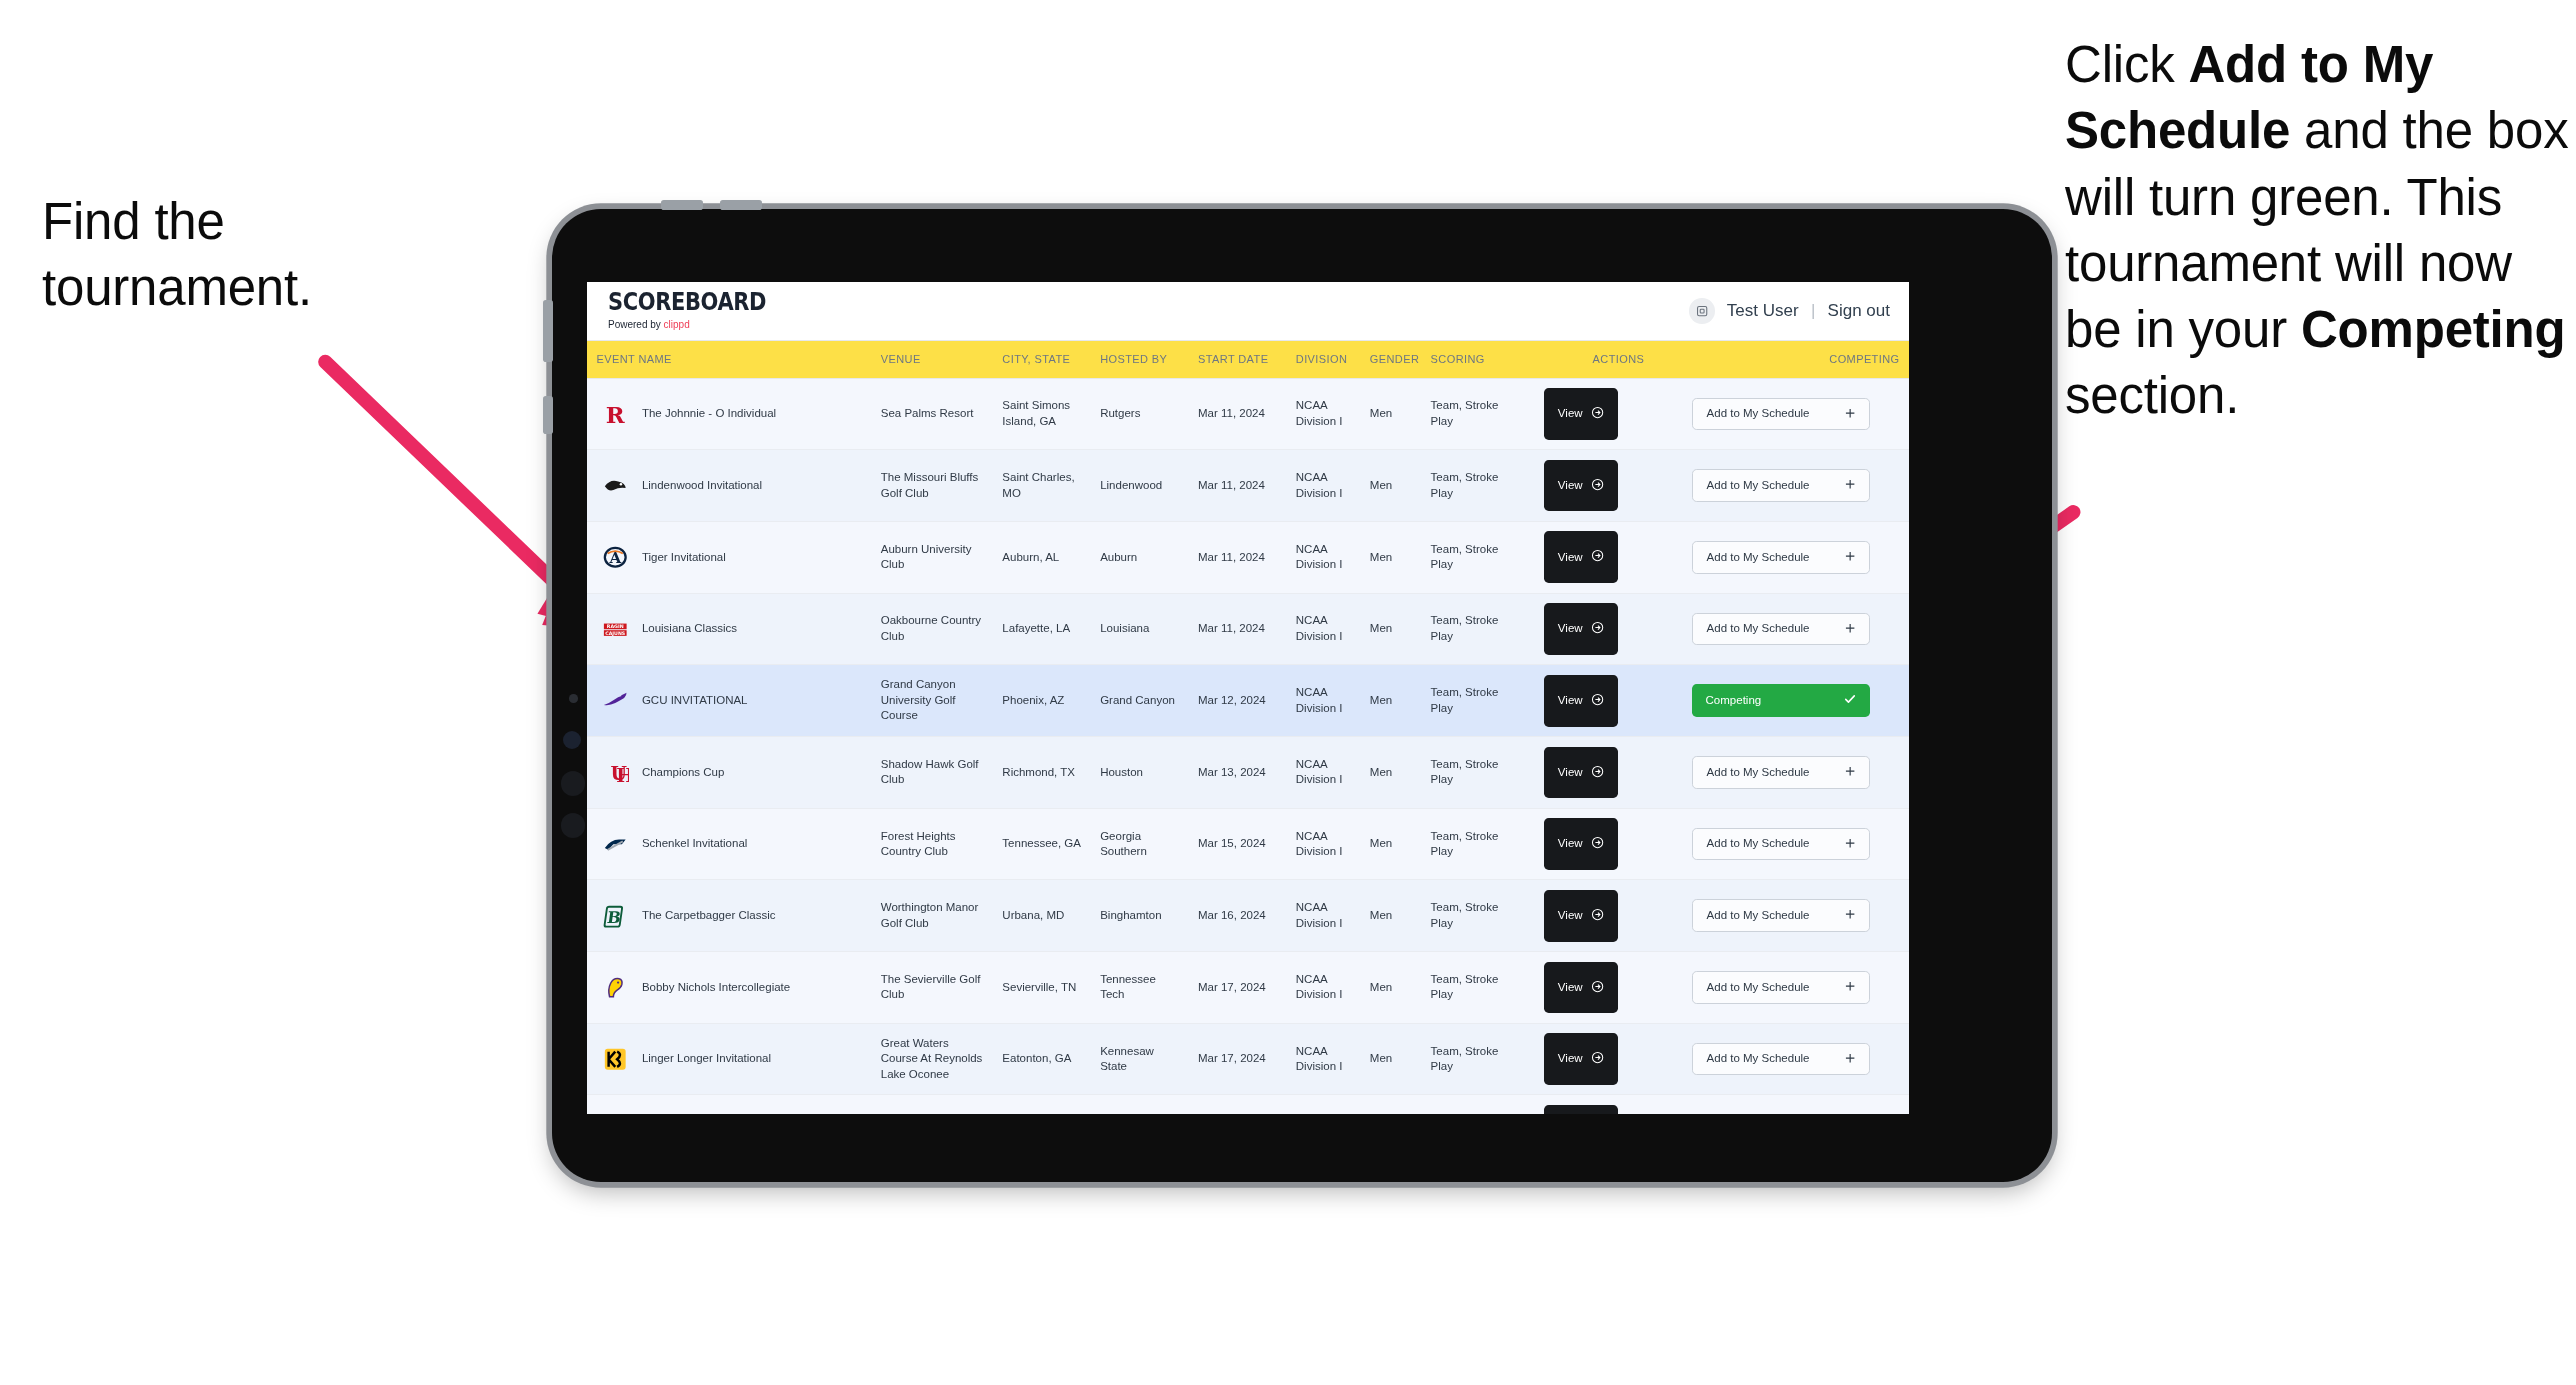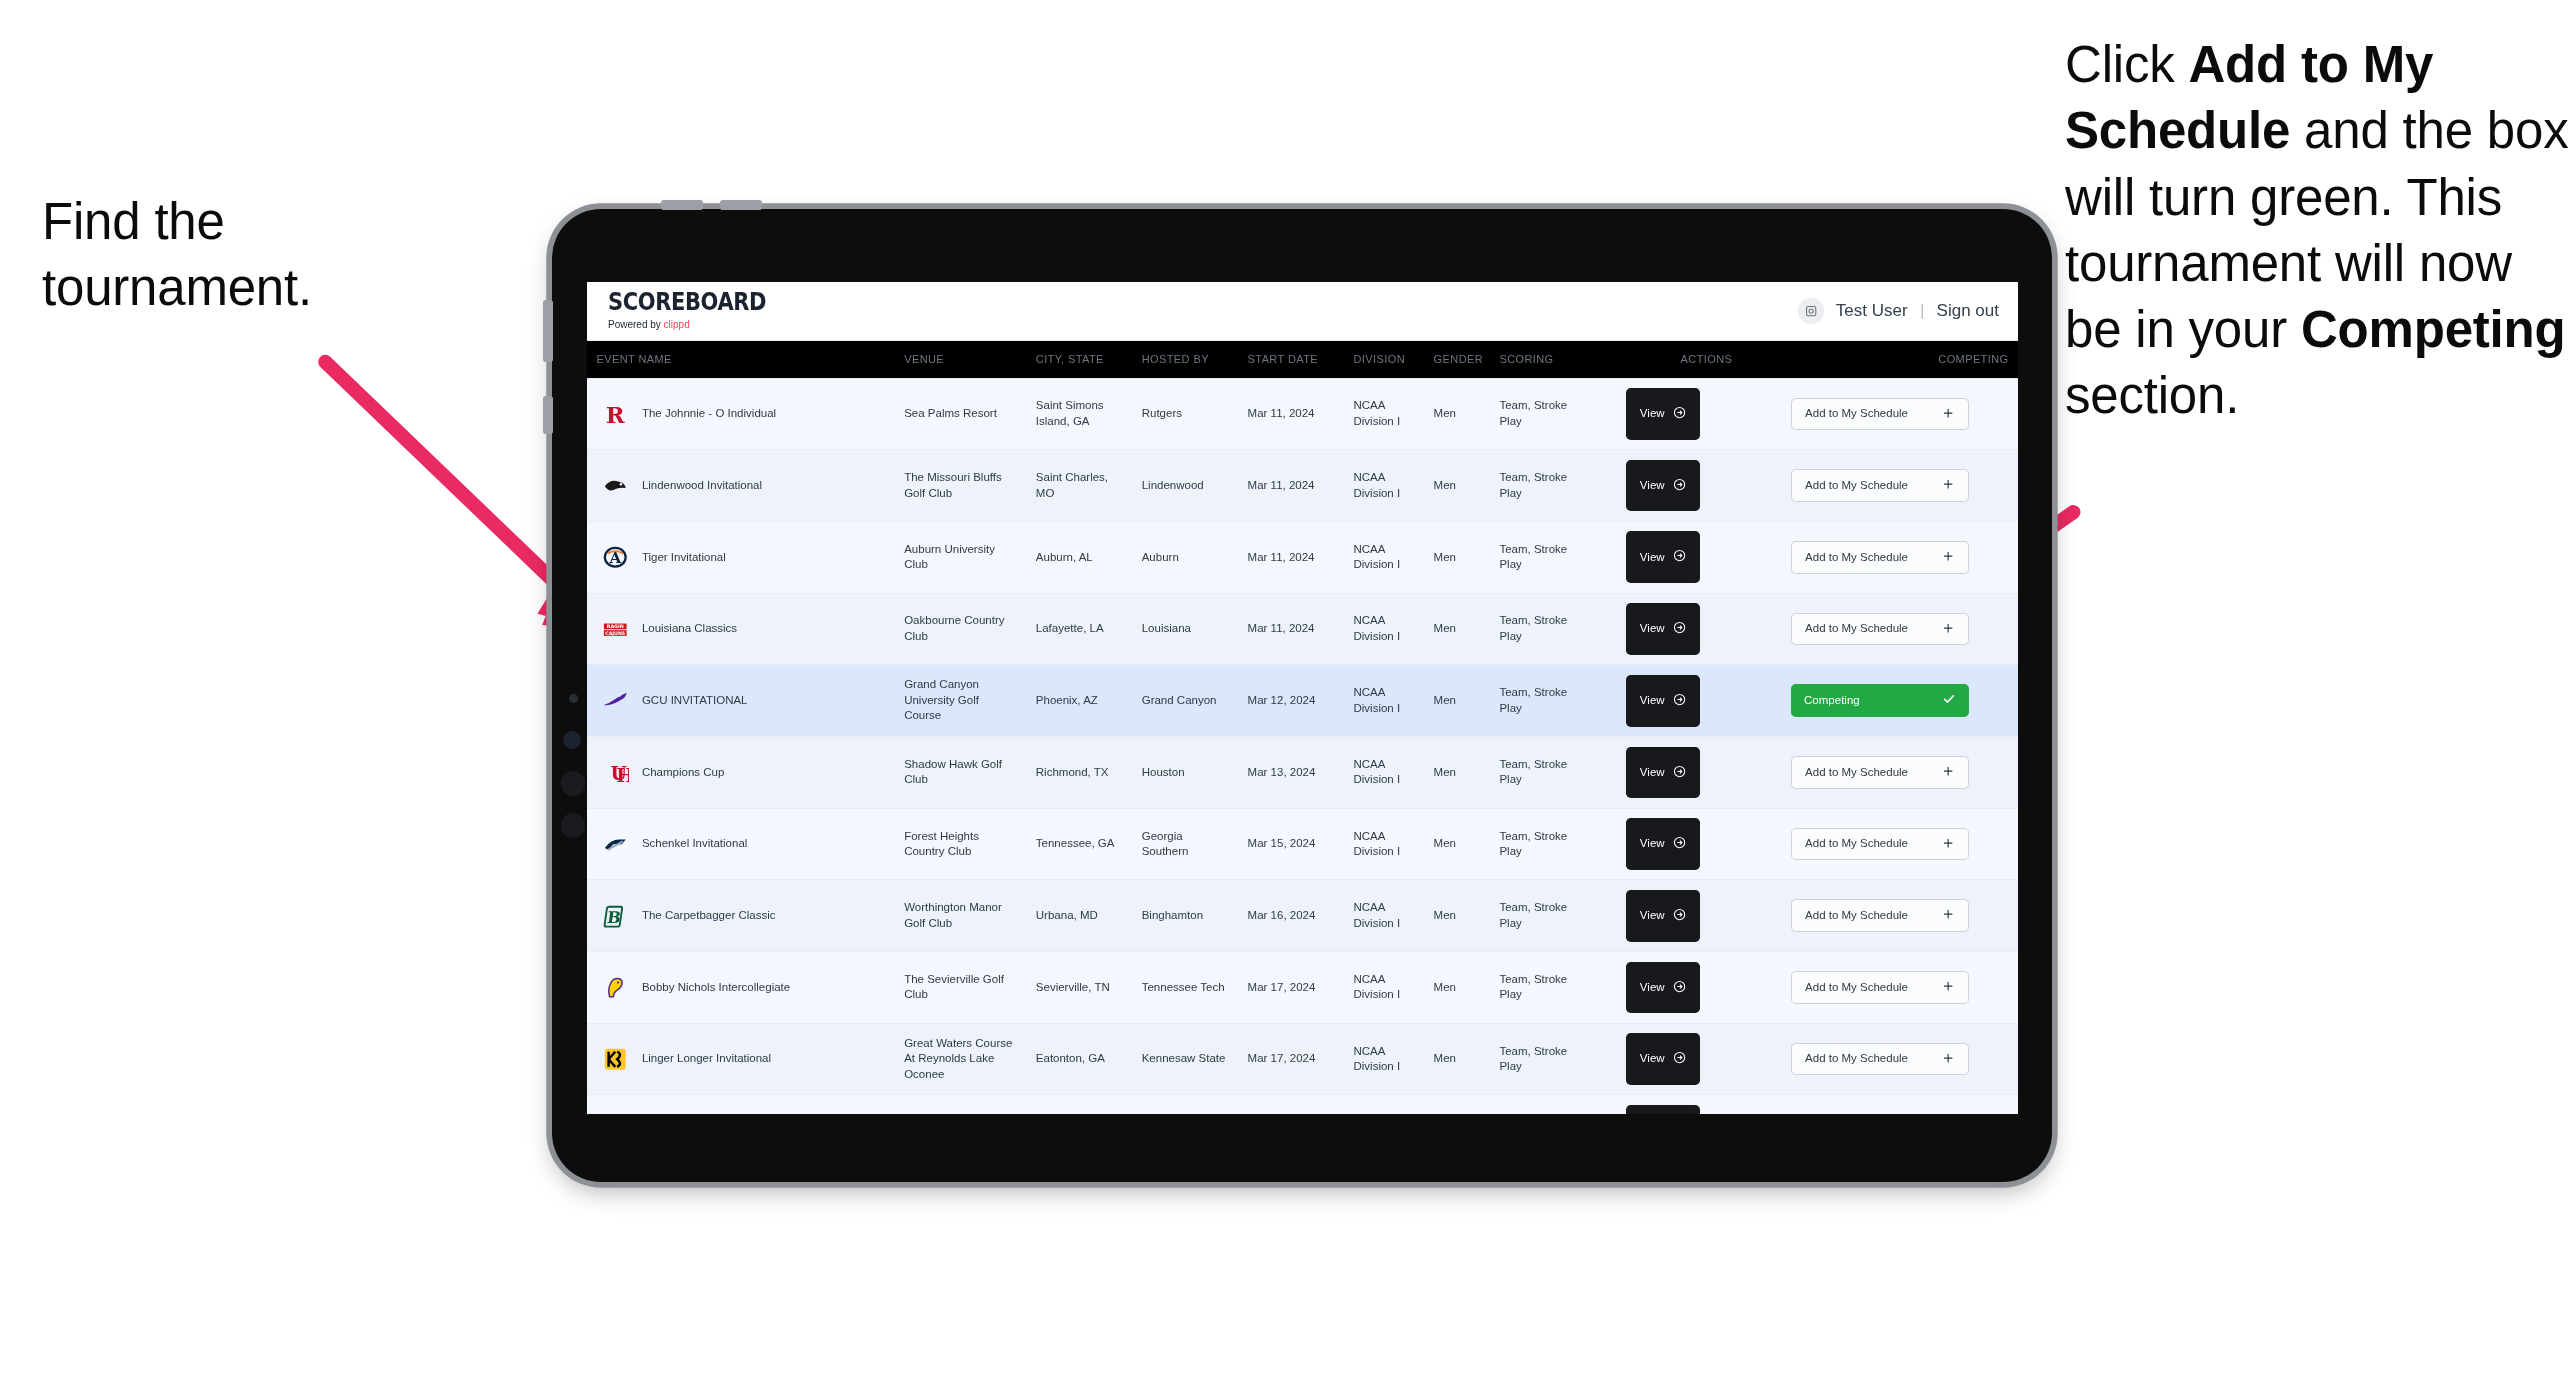--- a/index.html
+++ b/index.html
@@ -42,21 +42,21 @@
   #side-c{ left: -9.5px;  top: 187px; width: 10.4px; height: 38px; }
   .dot { position:absolute; border-radius:50%; background:#191b1f; }
   #cam1 { left: 17px; top: 485px; width: 8.5px;  height: 8.5px;  background:#2a2d33;}
   #cam2 { left: 11.4px; top: 522px; width: 18px; height: 18px; background:#1b2230;}
   #cam3 { left: 8.5px;  top: 562px; width: 24.6px; height: 24.6px; }
   #cam4 { left: 8.5px;  top: 604px; width: 24.6px; height: 24.6px; }
 
   
   #screen {
     position: absolute; left: 35px; top: 73px;
-    width: 1431px; height: 832px;
+    width: 1322px; height: 832px;
     background: #ffffff;
     overflow: hidden;
   }
 
   
   #topnav {
     height: 59px; background:#fff; display:flex; align-items:stretch;
     border-bottom: 0.9px solid #e6e8ec; position: relative;
   }
   #brand { padding: 7.6px 0 0 21px; width: 151px; }
@@ -83,21 +83,21 @@
     width: 25.5px; height: 25.5px; border-radius:50%; background:#eceef1;
     display:flex; align-items:center; justify-content:center; color:#6b737e;
   }
   #nav-right .sep { color:#b9bfc7; }
   #nav-right .lnk { cursor:pointer; }
 
   
   #tablewrap { height: calc(100% - 59px); overflow: hidden; background:#fff; }
   table { width: 100%; border-collapse: collapse; table-layout: fixed; }
   thead th {
-    background:#000000; color:#6d7682; font-size: 11px; font-weight:400;
+    background:#fde047; color:#6d7682; font-size: 11px; font-weight:400;
     letter-spacing:0.4px; text-align:left; padding: 12.3px 9.5px;
     border-bottom: 0.9px solid #e6e8ec; white-space: nowrap;
   }
   thead th.ctr { text-align: right; }
   tbody td {
     font-size: 11.5px; color:#303a46; padding: 9.5px 9.5px;
     border-bottom: 0.9px solid #e9ecf1; vertical-align: middle; line-height:1.35;
   }
   tbody tr { background:#f4f7fd; }
   tbody tr.alt { background:#eef3fb; }

